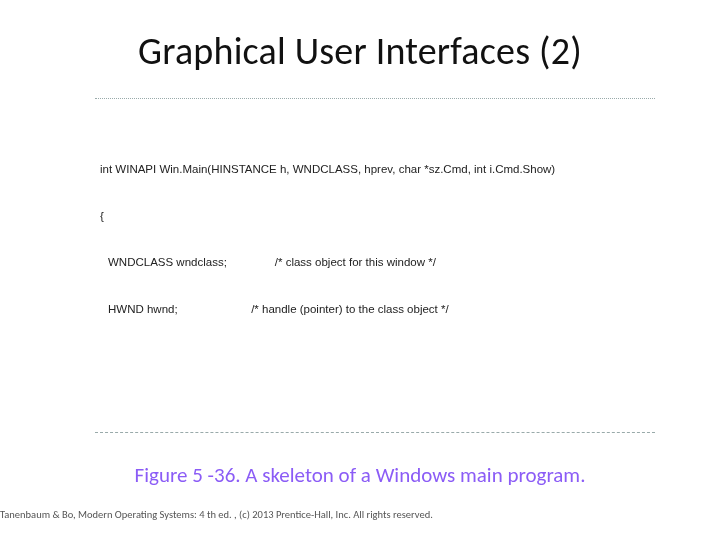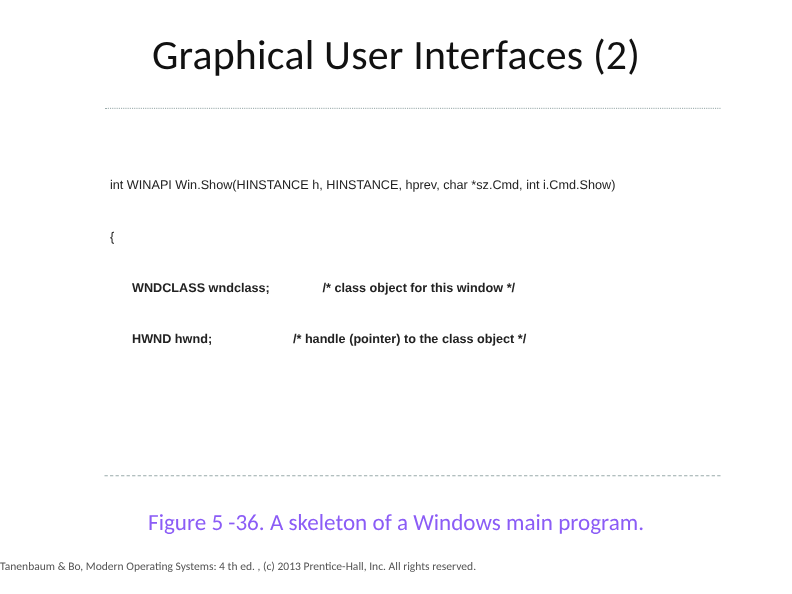--- a/index.html
+++ b/index.html
@@ -40,22 +40,21 @@
     color: #222;
     white-space: pre;
   }
   .code-area .group {
     margin-bottom: 10px;
   }
   .code-area .line {
     display: flex;
   }
   .code-area .indent {
-    margin-left: 20px;
-    font-weight: bold;
+    margin-left: 8px;
   }
   hr.sep {
     position: absolute;
     left: 95px;
     width: 560px;
     border: none;
     border-top: 1px dotted #9aa;
     margin: 0;
   }
   .caption {
@@ -81,21 +80,21 @@
 <body>
 
 <div class="slide">
 
   <div class="title">Graphical User Interfaces (2)</div>
 
   <hr class="sep" style="top:98px;">
 
   <div class="code-area">
     <div class="group">
-      <div class="line">int WINAPI Win.Show(HINSTANCE h, HINSTANCE, hprev, char *sz.Cmd, int i.Cmd.Show)</div>
+      <div class="line">int WINAPI Win.Main(HINSTANCE h, WNDCLASS, hprev, char *sz.Cmd, int i.Cmd.Show)</div>
       <div class="line">{</div>
       <div class="line indent">WNDCLASS wndclass;               /* class object for this window */</div>
       <div class="line indent">HWND hwnd;                       /* handle (pointer) to the class object */</div>
     </div>
     
     
     
   </div>
 
   <hr class="sep" style="top:432px;border-top-style:dashed;">

